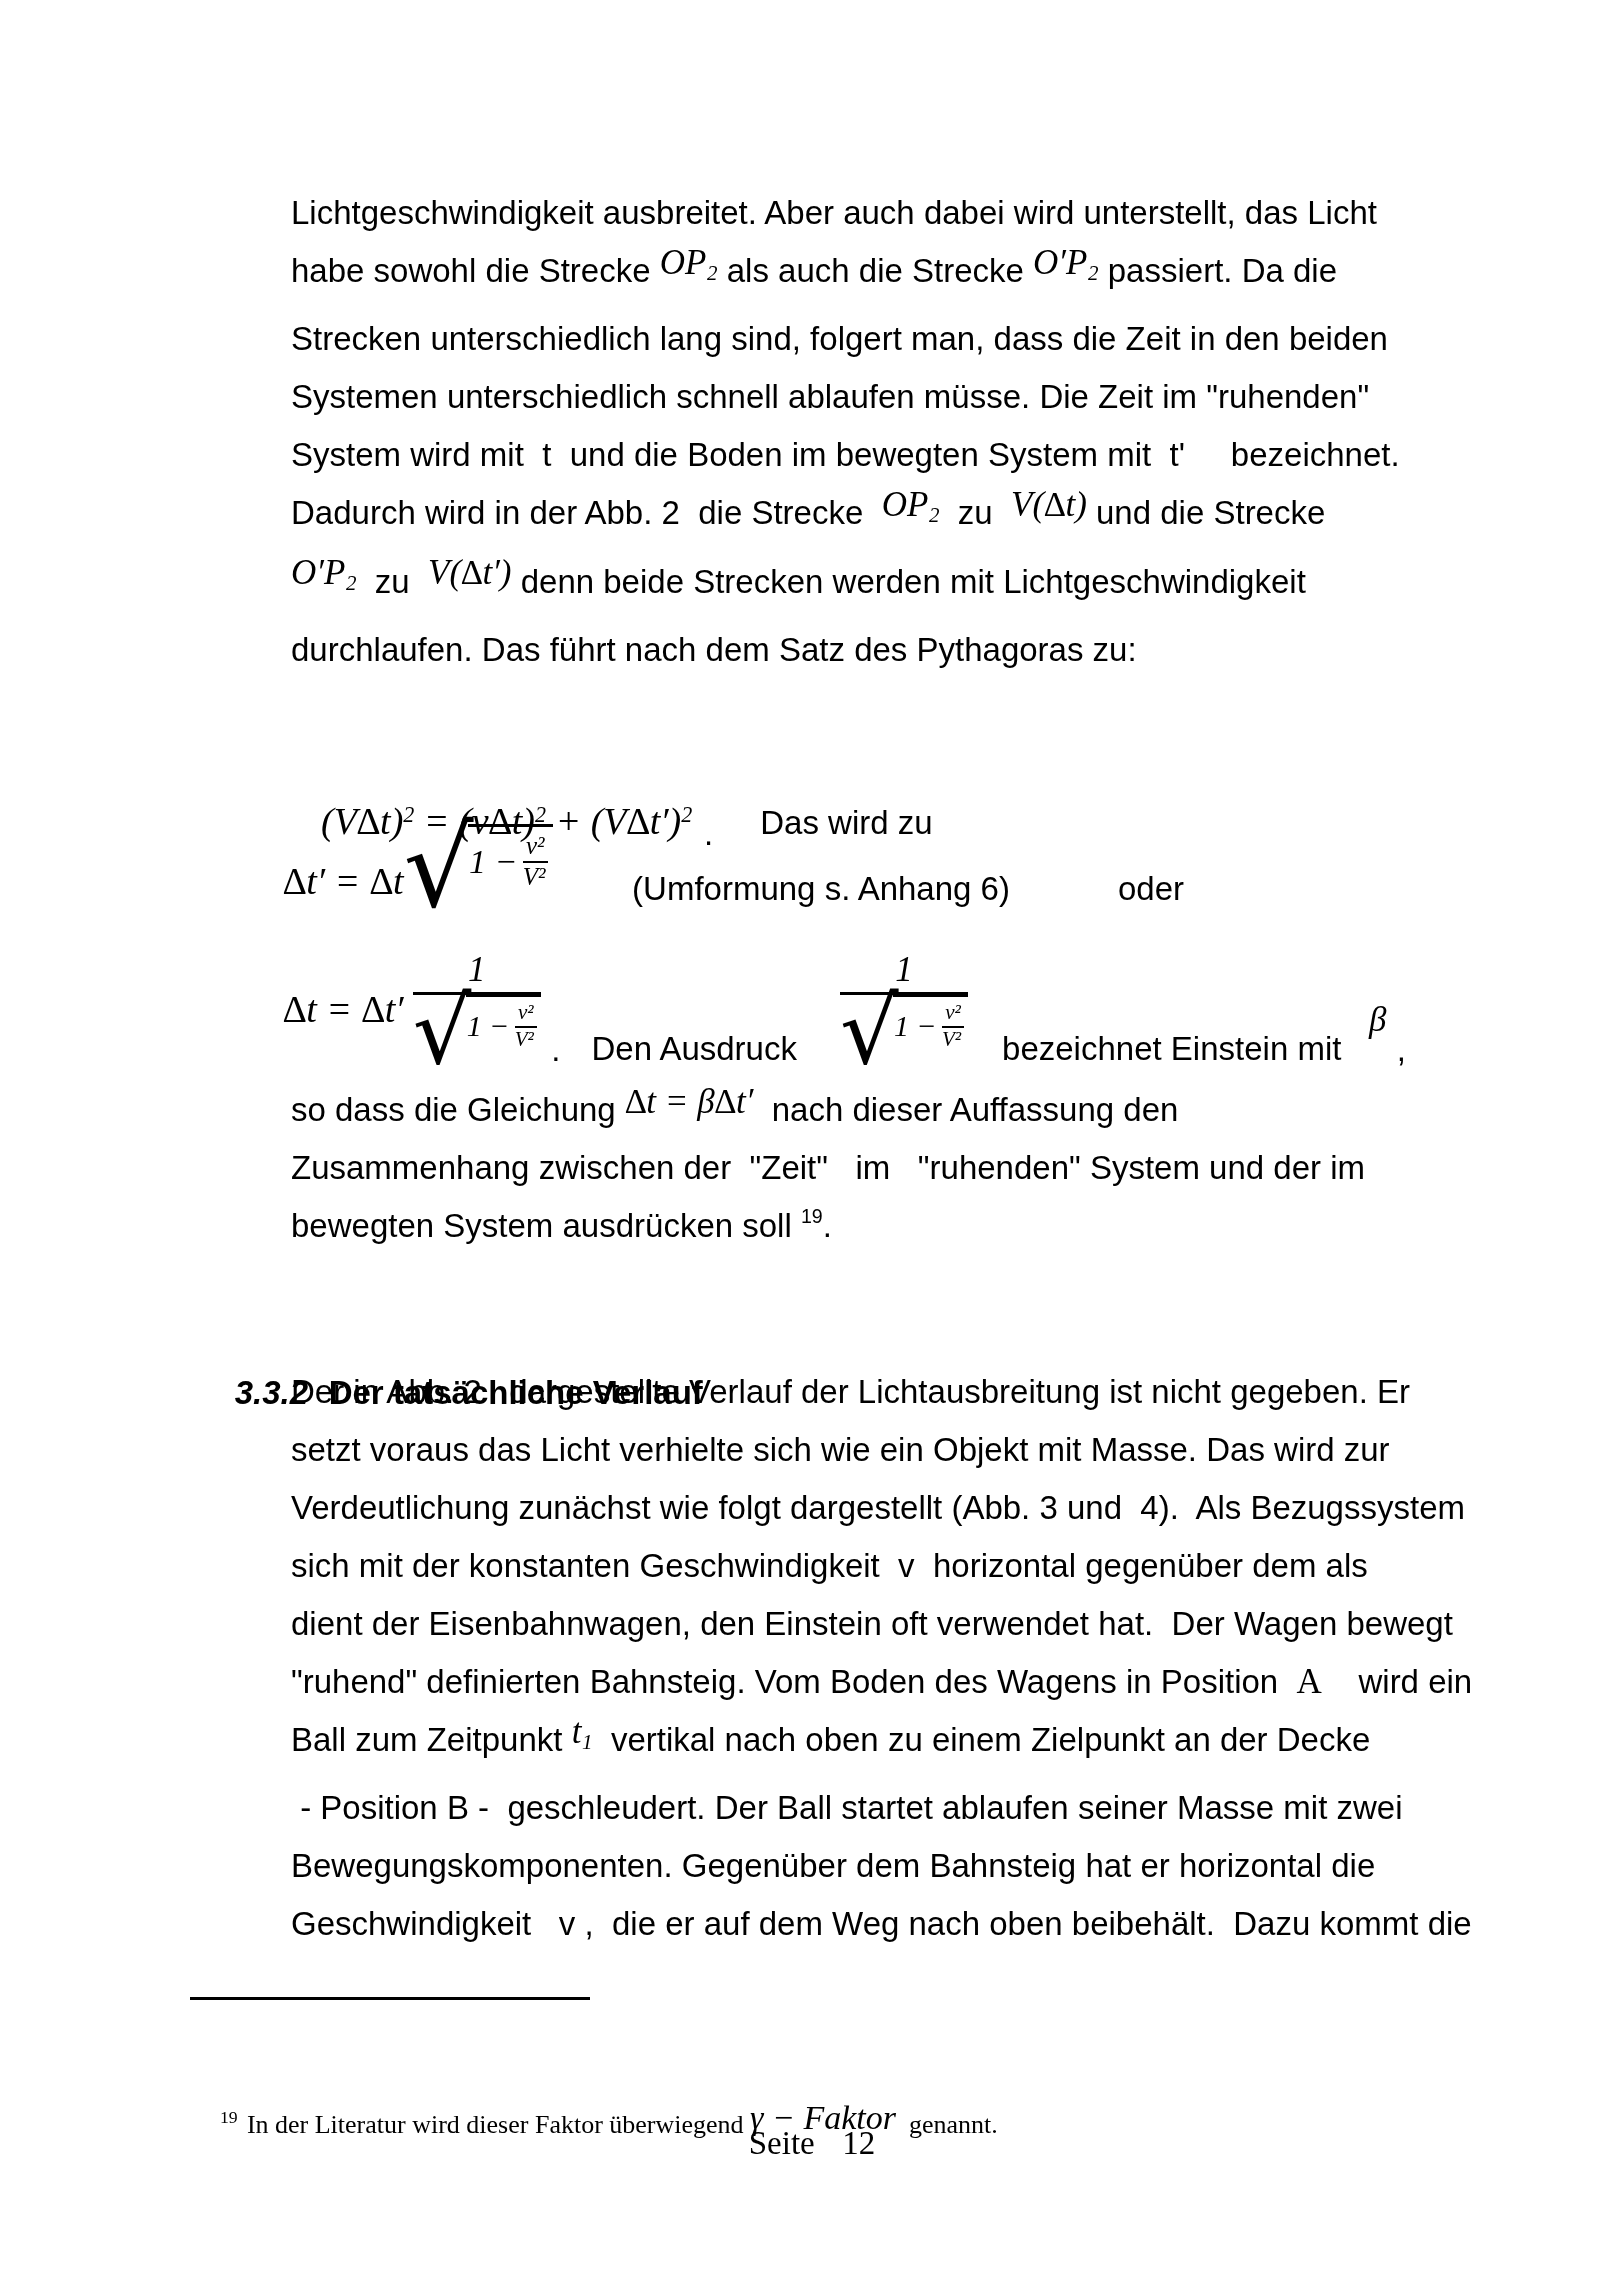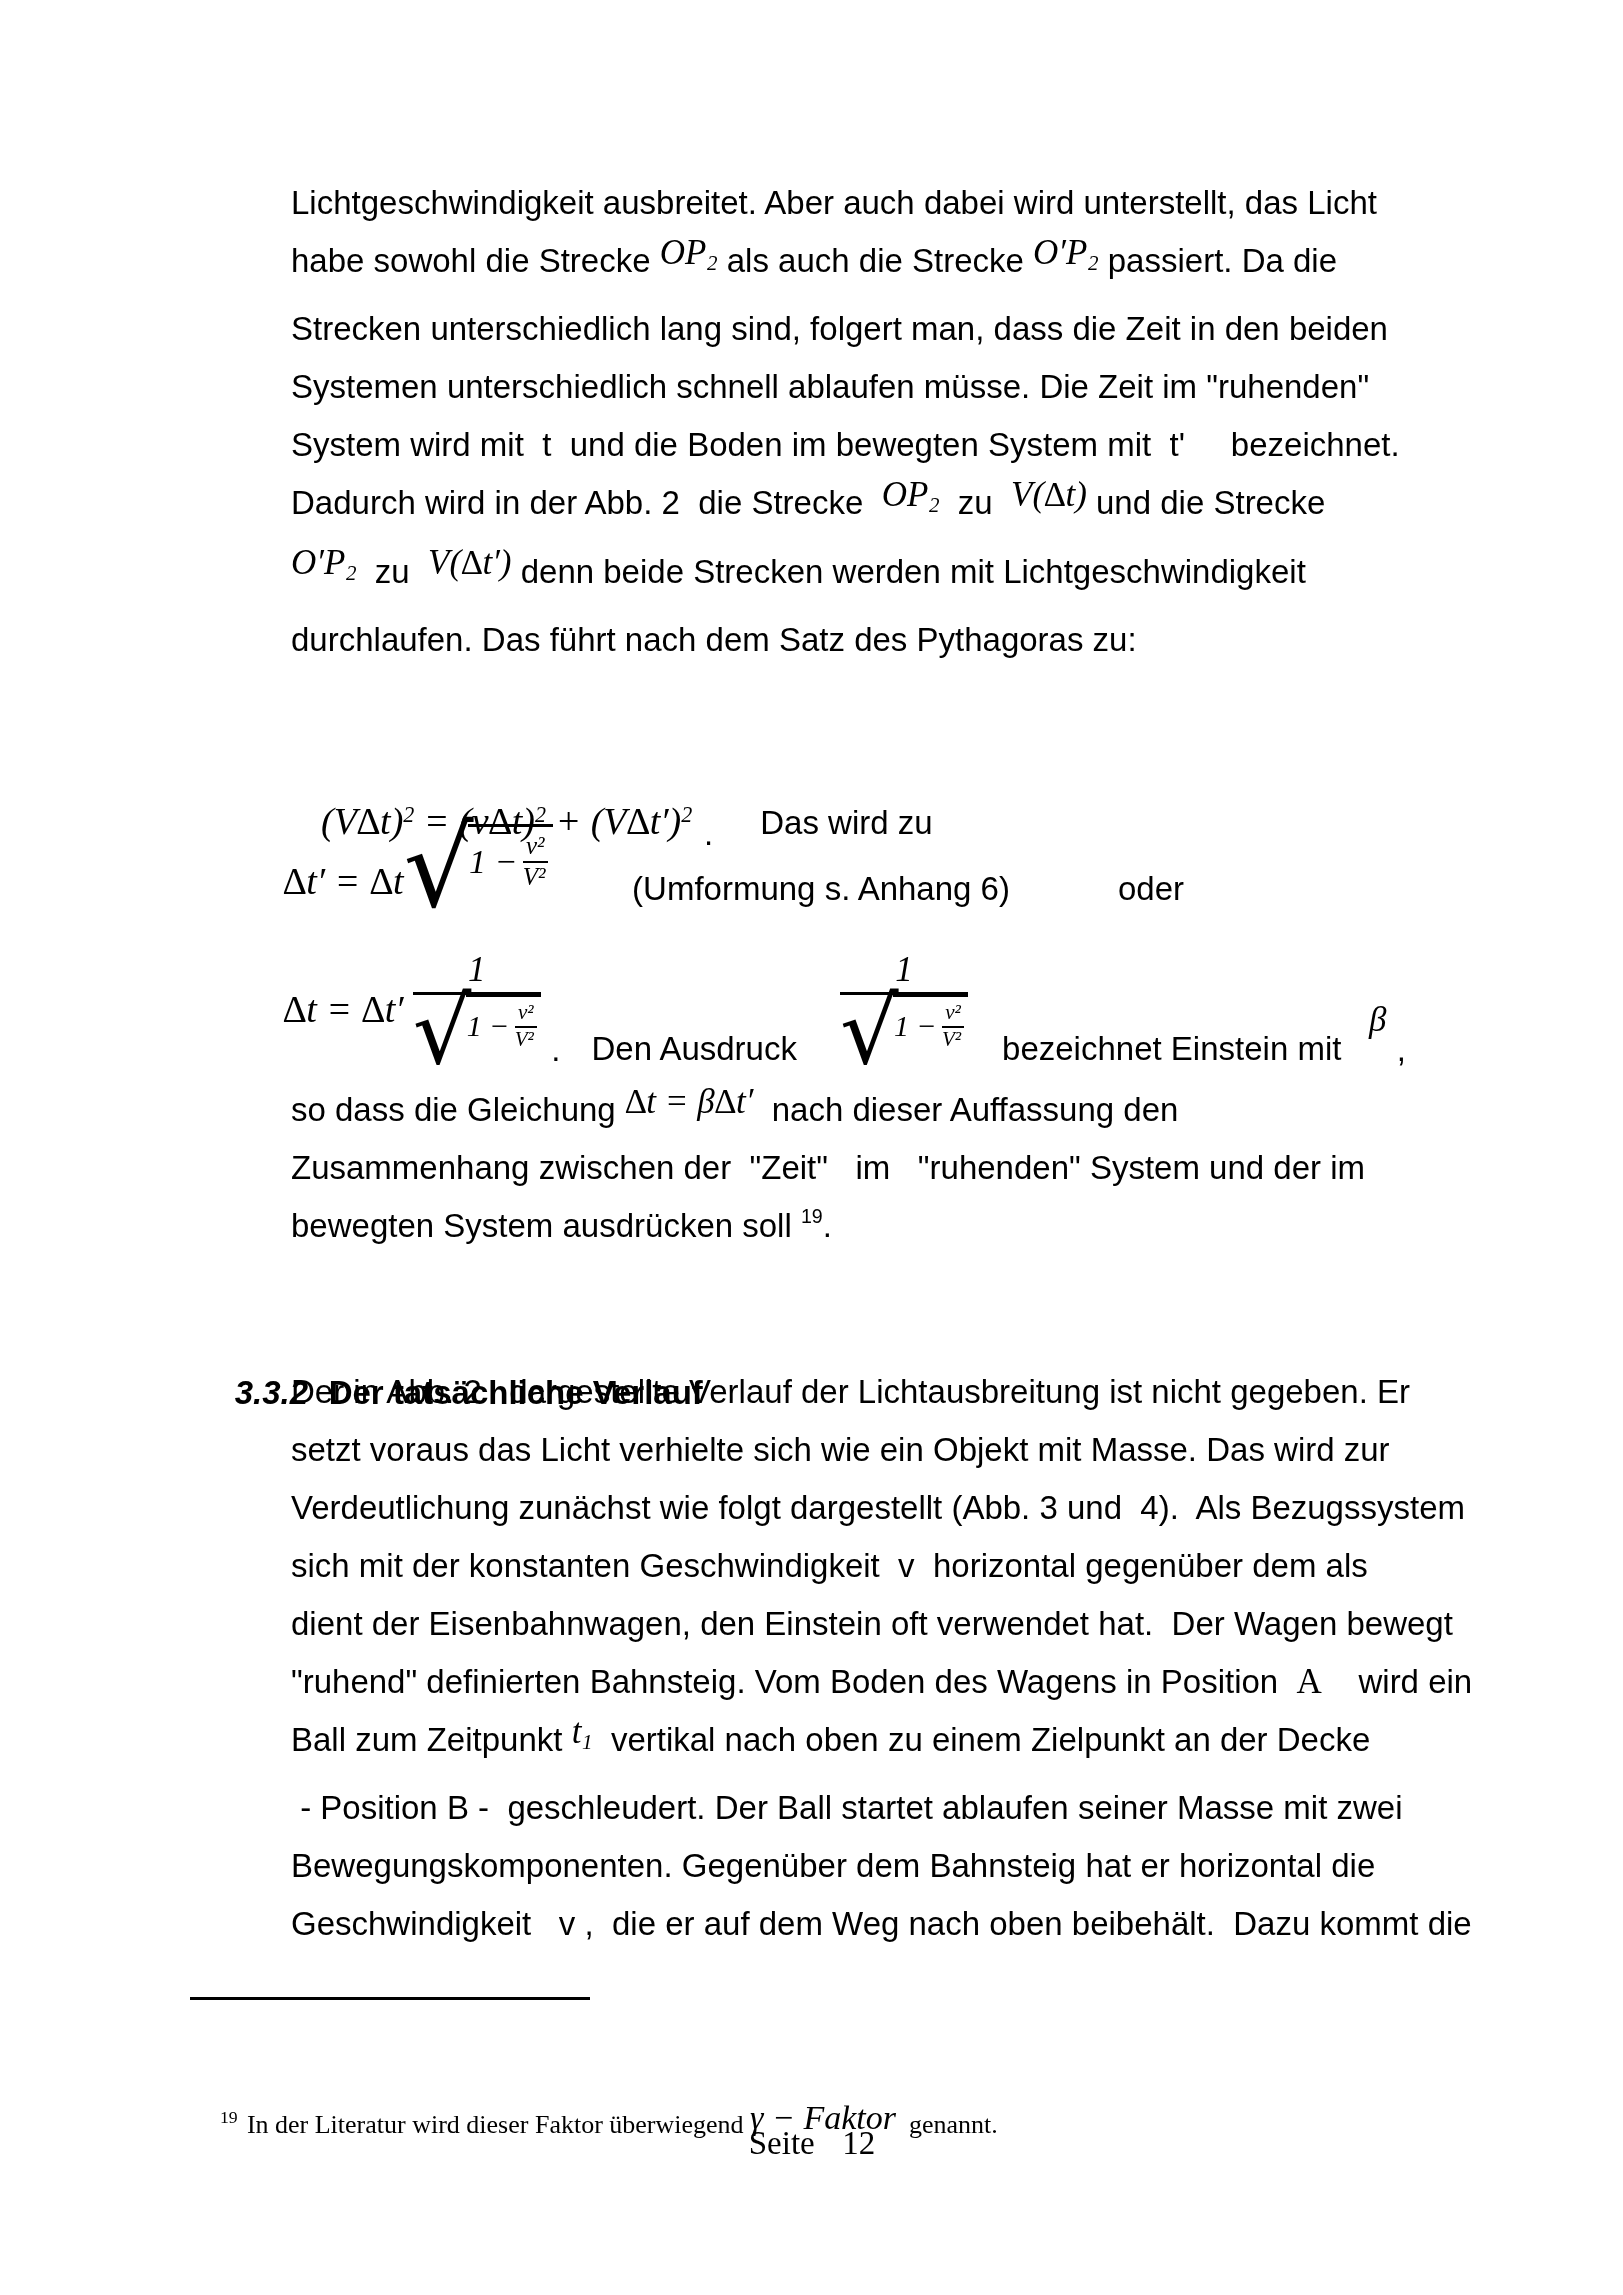--- a/index.html
+++ b/index.html
@@ -64,21 +64,21 @@
   #footnote .fnm { font-style:italic; font-size:34px; position:relative; top:-3.9px; }
   #footer { position:absolute; left:0; top:2125px; width:1624px; text-align:center;
             font-family:"Liberation Serif","DejaVu Serif",serif; font-size:33px; }
   #footer .gap { display:inline-block; width:27.5px; }
 </style>
 </head>
 <body>
 
 <div class="page">
 
-  <div class="col" id="p1a" style="top:174px;">
+  <div class="col" id="p1a" style="top:184px;">
     <div class="ln"><span>Lichtgeschwindigkeit ausbreitet. Aber auch dabei wird unterstellt, das Licht</span></div>
     <div class="ln"><span>habe sowohl die Strecke </span><span class="m up"><span>OP</span><sub>2</sub></span><span> als auch die Strecke </span><span class="m up"><span>O′P</span><sub>2</sub></span><span> passiert. Da die</span></div>
     <div class="ln"><span>Strecken unterschiedlich lang sind, folgert man, dass die Zeit in den beiden</span></div>
     <div class="ln"><span>Systemen unterschiedlich schnell ablaufen müsse. Die Zeit im "ruhenden"</span></div>
     <div class="ln"><span>System wird mit  t  und die Boden im bewegten System mit  t'     bezeichnet.</span></div>
     <div class="ln"><span>Dadurch wird in der Abb. 2  die Strecke  </span><span class="m up"><span>OP</span><sub>2</sub></span><span>  zu  </span><span class="m up"><span>V(∆t)</span></span><span> und die Strecke</span></div>
     <div class="ln"><span class="m up"><span>O′P</span><sub>2</sub></span><span>  zu  </span><span class="m up"><span>V(∆t′)</span></span><span> denn beide Strecken werden mit Lichtgeschwindigkeit</span></div>
     <div class="ln"><span>durchlaufen. Das führt nach dem Satz des Pythagoras zu:</span></div>
   </div>
 

